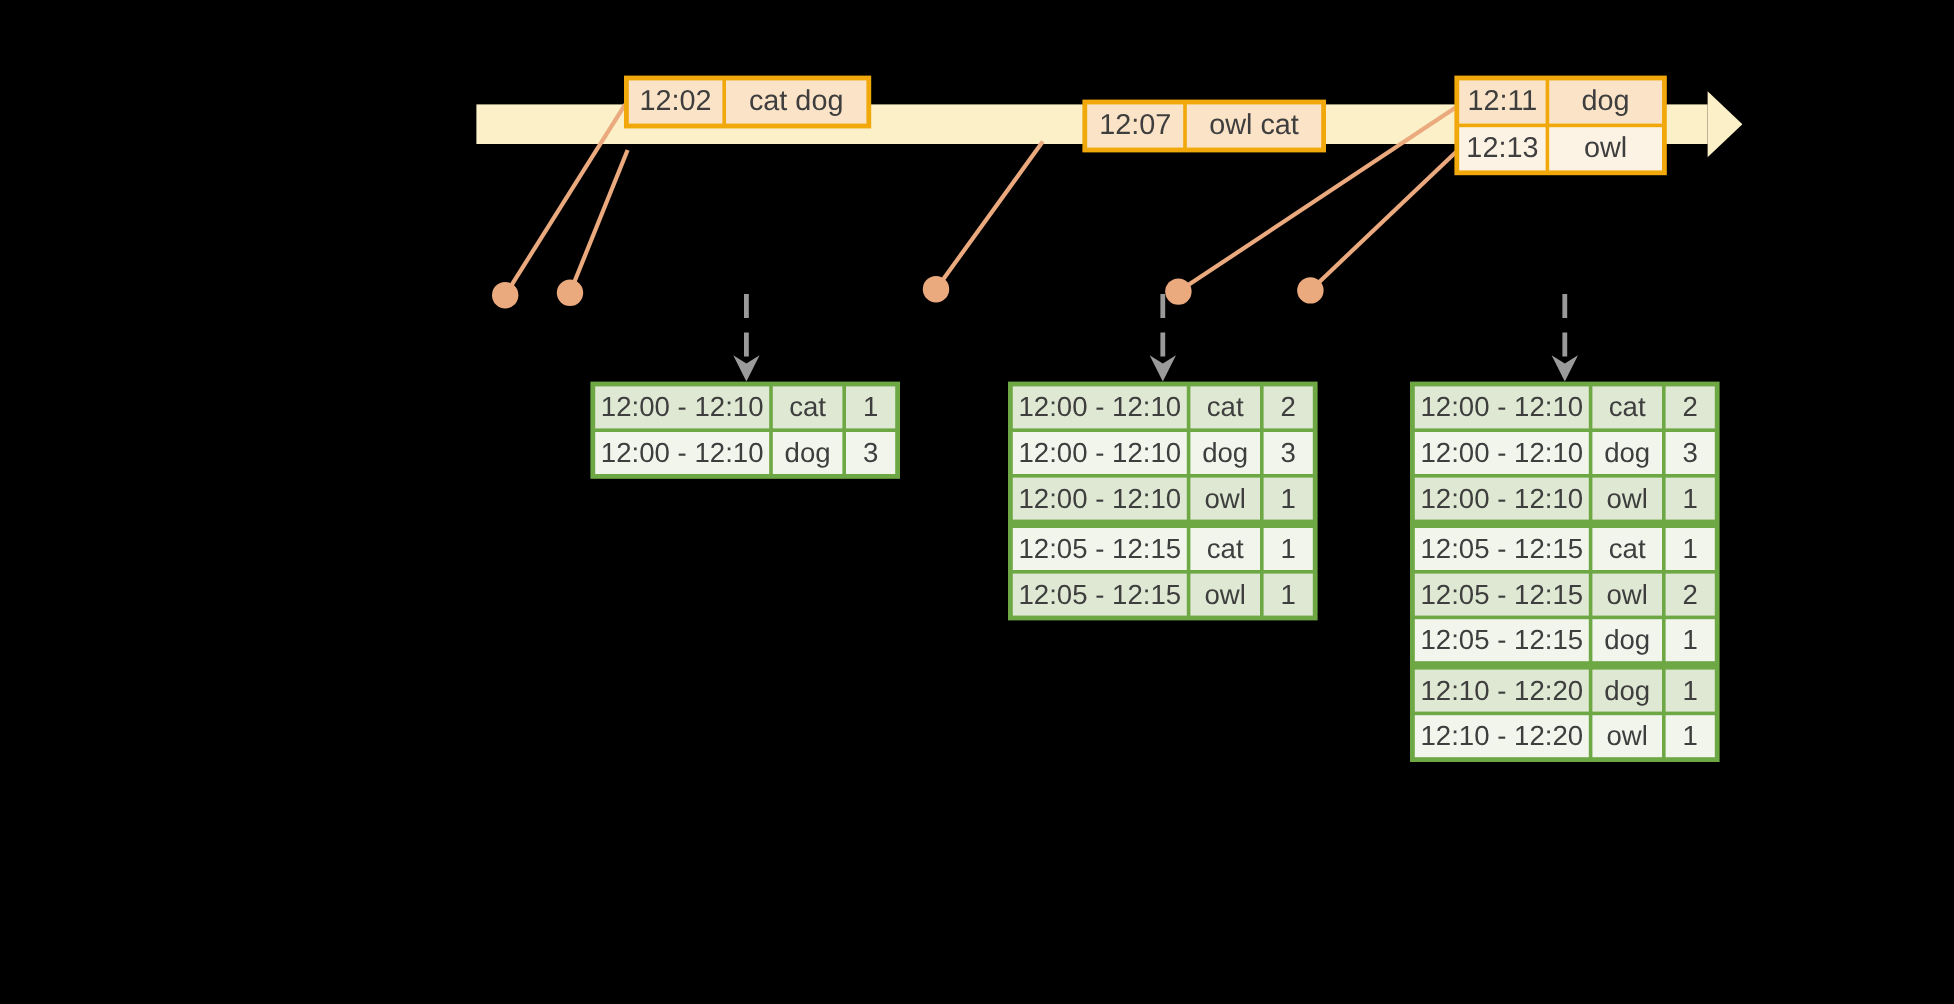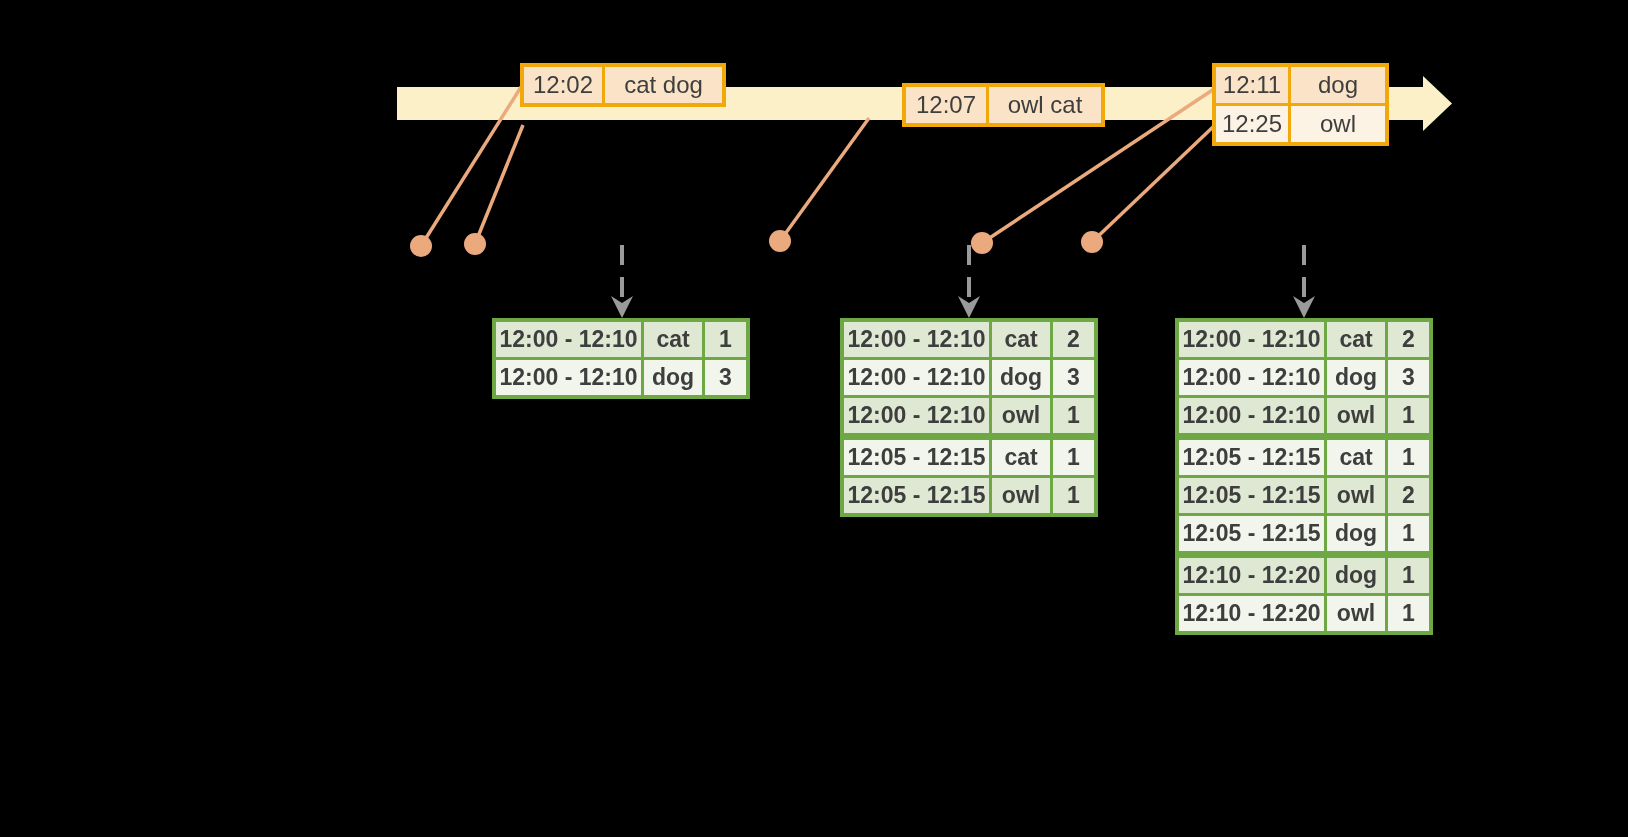--- a/index.html
+++ b/index.html
@@ -50,21 +50,20 @@
     background:var(--green-border);
     padding:4px;
     box-sizing:border-box;
   }
   .result-table .row{
     display:grid;
     grid-template-columns:145px 58px 41px;
     column-gap:3px;
     height:35px;
     margin-bottom:3px;
-    font-weight:bold;
   }
   .result-table .row:last-child{margin-bottom:0;}
   .result-table .row.group-end{margin-bottom:7px;}
 
   
   .cell{
     display:flex;align-items:center;justify-content:center;
     font-size:24px;
     line-height:1;
     white-space:nowrap;
@@ -123,21 +122,21 @@
         <div class="cell">owl cat</div>
       </div>
     </div>
 
   <div class="event-table event-c" style="left:1212px;top:63px;">
       <div class="row dark">
         <div class="cell">12:11</div>
         <div class="cell">dog</div>
       </div>
       <div class="row light">
-        <div class="cell">12:25</div>
+        <div class="cell">12:13</div>
         <div class="cell">owl</div>
       </div>
     </div>
 
   <div class="result-table" style="left:492px;top:318px;">
       <div class="row dark">
         <div class="cell">12:00 - 12:10</div>
         <div class="cell">cat</div>
         <div class="cell">1</div>
       </div>

